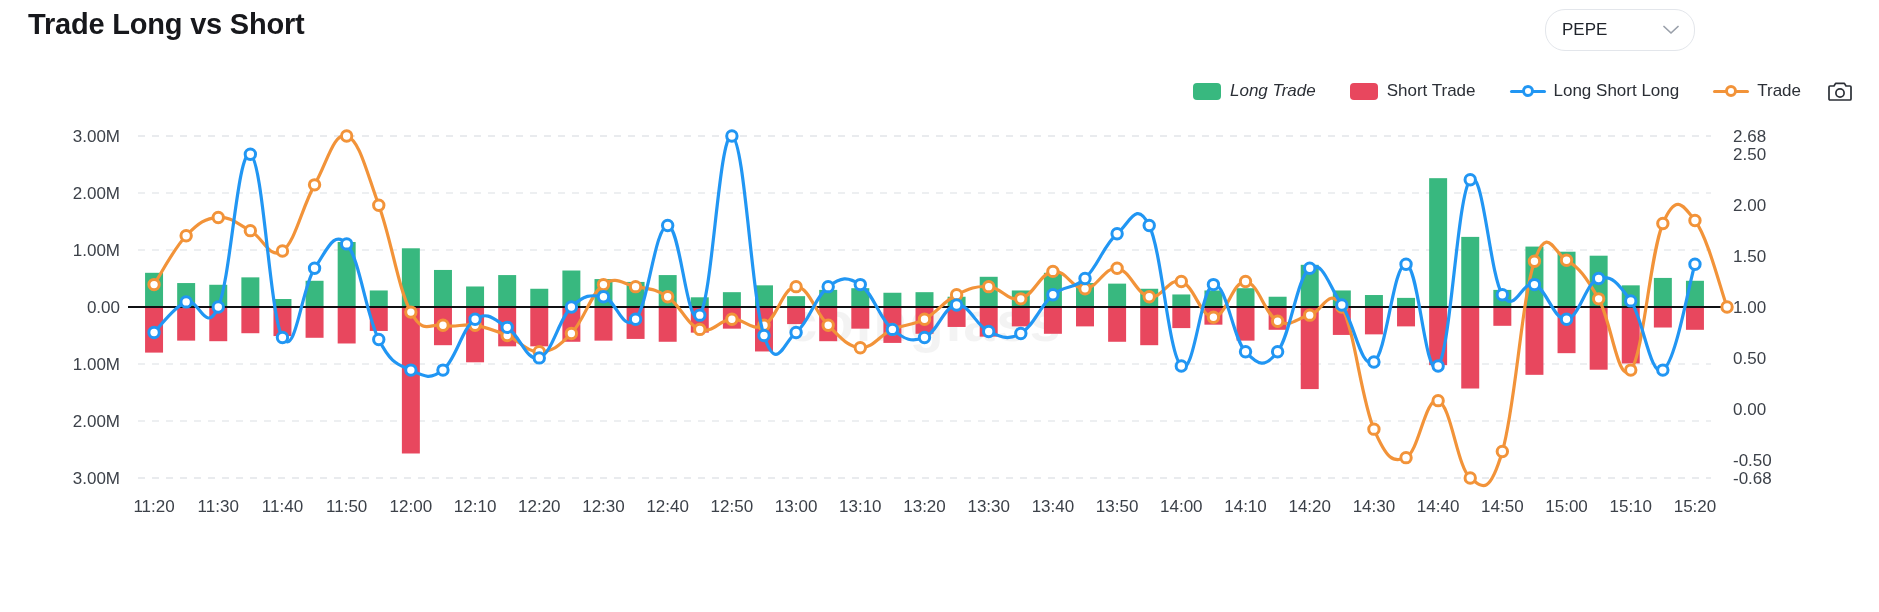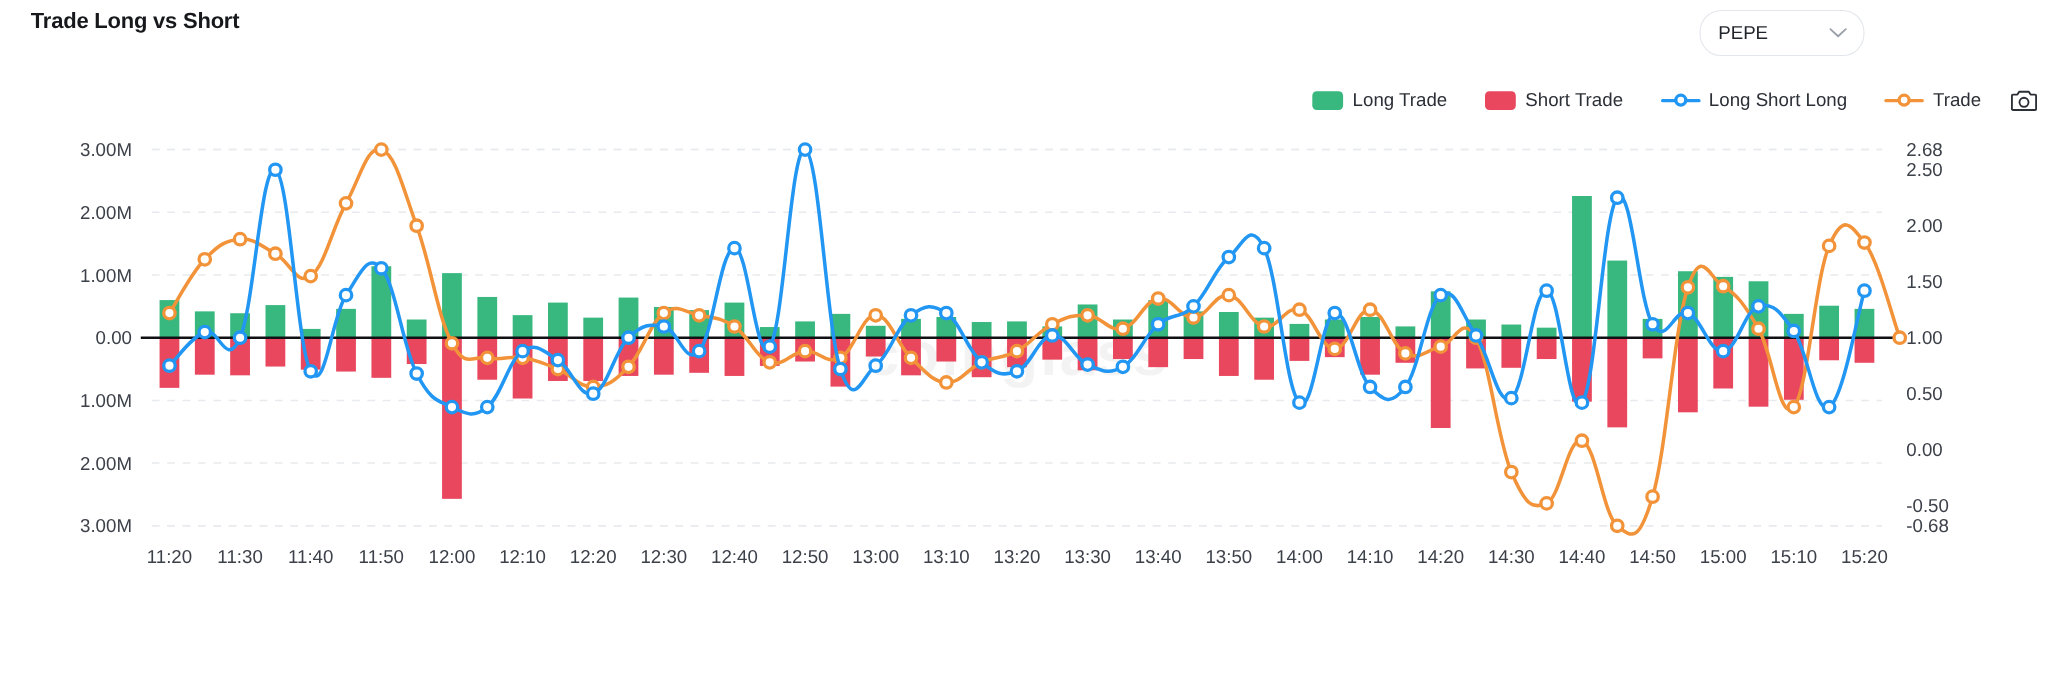--- a/index.html
+++ b/index.html
@@ -12,21 +12,21 @@
     overflow:hidden;
     position:relative;
   }
 
   
   #header {
     position:absolute; left:0; top:0; width:1879px; height:58px;
   }
   #page-title {
     position:absolute; left:28px; top:8px;
-    font-size:20px; font-weight:700; letter-spacing:-0.2px; color:#17181c;
+    font-size:29px; font-weight:700; letter-spacing:-0.2px; color:#17181c;
     white-space:nowrap;
   }
   .select-box {
     position:absolute; top:9px; height:42px;
     border:1px solid #e3e6eb; border-radius:20px; background:#fff;
     display:flex; align-items:center; cursor:pointer;
   }
   #symbol-select { left:1545px; width:150px; }
   #interval-select { left:1718px; width:137px; }
   .select-label {
@@ -34,21 +34,21 @@
   }
   .chev { width:26px; margin-right:10px; display:flex; align-items:center; justify-content:center; }
   .chev svg { display:block; }
 
   
   #legend {
     position:absolute; right:26px; top:78px;
     display:flex; align-items:center; gap:0px; height:26px;
   }
   .legend-item { display:flex; align-items:center; cursor:pointer; margin-left:34px; white-space:nowrap; }
-  .legend-item:first-child { margin-left:0; }
+  .legend-item:first-child { margin-left:0;font-style:italic; }
   .swatch { width:28px; height:17px; border-radius:4px; margin-right:9px; }
   .linemark { width:36px; height:16px; margin-right:8px; position:relative; }
   .linemark .lm-bar { position:absolute; top:7px; left:0; width:36px; height:3px; border-radius:2px; }
   .linemark .lm-dot {
     position:absolute; top:2px; left:12px; width:12px; height:12px;
     border-radius:50%; background:#fff; border:3px solid;
   }
   .legend-text { font-size:17px; color:#2b2f36; }
   #camera-button {
     margin-left:26px; width:26px; height:26px; cursor:pointer;

